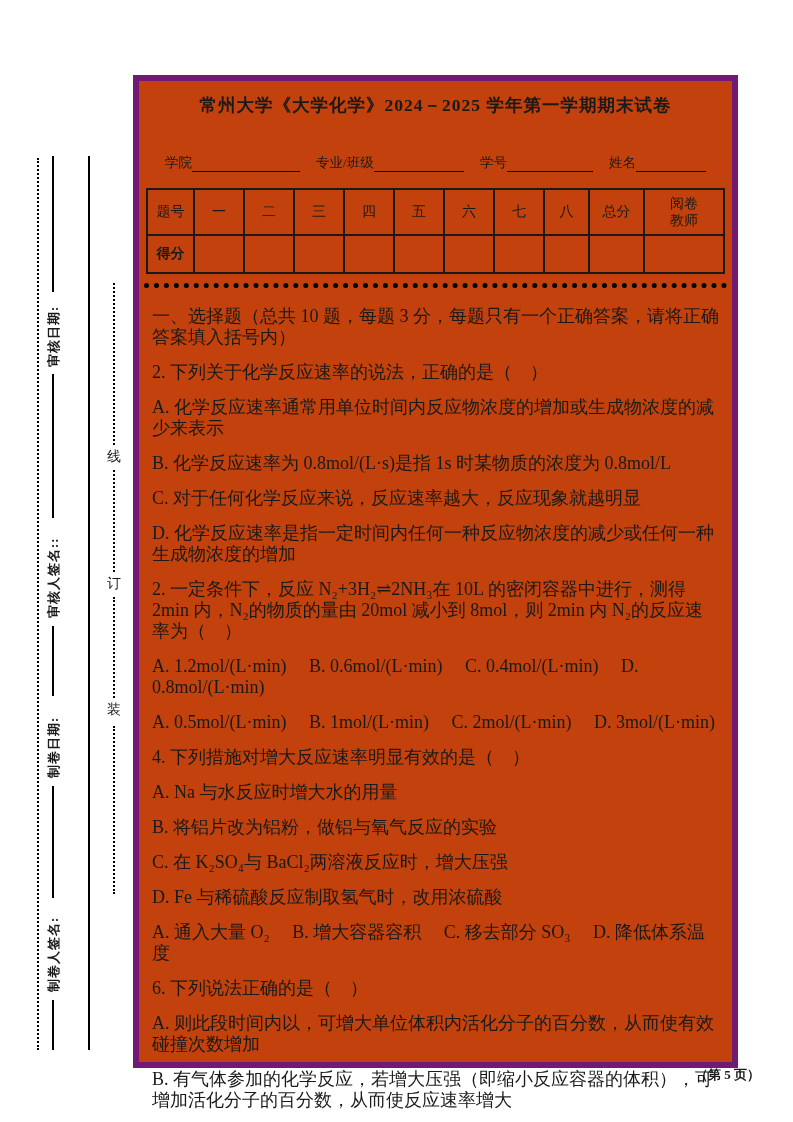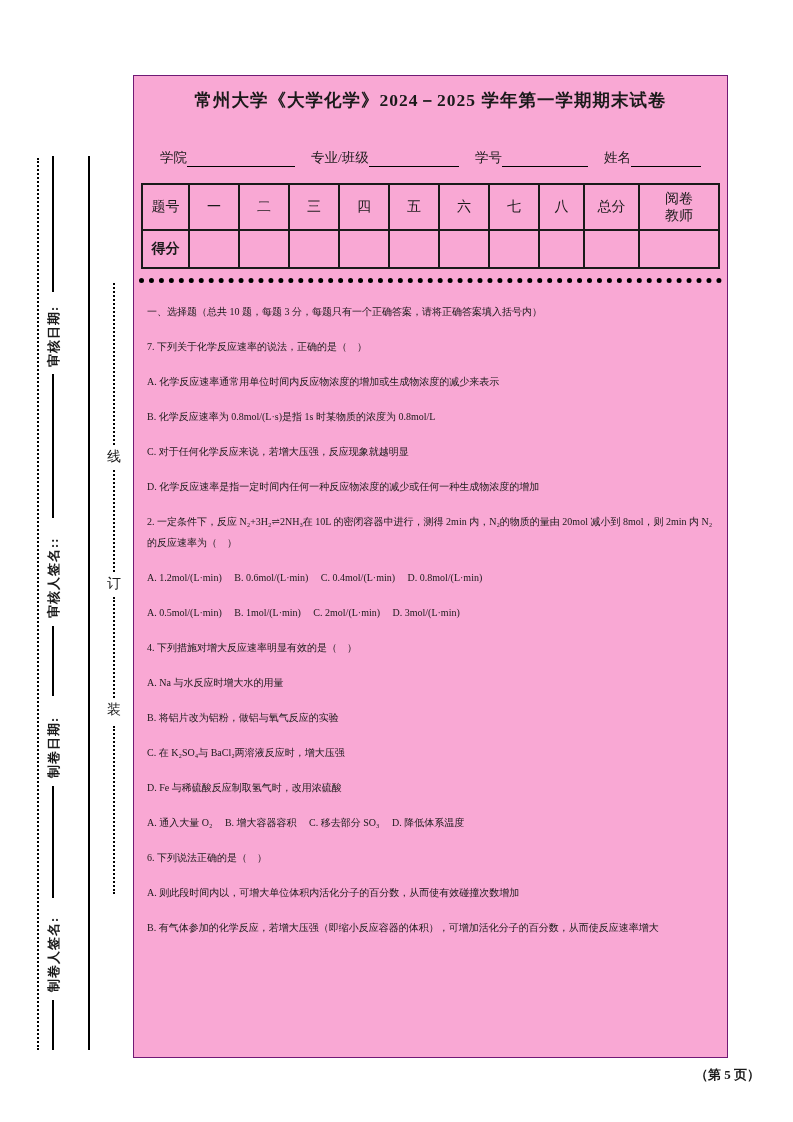--- a/index.html
+++ b/index.html
@@ -16,21 +16,21 @@
     font-weight:bold;font-size:13px;white-space:nowrap;line-height:16px;
     letter-spacing:1px;
   }
   .bind-char{
     position:absolute;left:105px;width:18px;text-align:center;
     font-size:14px;line-height:18px;
   }
   
   .paper{
     position:absolute;left:133px;top:75px;width:593px;height:981px;
-    border:1px solid #701a75;background:#f9a8d4;box-sizing:content-box;
+    border:6px solid #701a75;background:#c2410c;box-sizing:content-box;
   }
   .paper-title{
     margin-top:12px;text-align:center;font-size:17.5px;font-weight:bold;
     letter-spacing:1px;
   }
   .form-line{
     margin-top:37px;display:flex;justify-content:center;gap:16px;
     font-size:13.5px;align-items:flex-end;
   }
   .form-field{display:inline-flex;align-items:flex-end;}
@@ -42,21 +42,21 @@
   }
   table.score td{
     border:2px solid #1a1a1a;text-align:center;font-size:14px;padding:0;
   }
   tr.r1 td{height:44px;}
   tr.r2 td{height:36px;font-weight:bold;}
   td.grader{font-size:13px;line-height:17px;}
   
   .dot-sep{height:0;border-top:5px dotted #000;margin:9px 5px 0 5px;}
   
-  .content{padding:18px 13px 0 13px;font-size:10px;line-height:21px;}
+  .content{padding:18px 13px 0 13px;font-size:18px;line-height:21px;}
   .content p{margin:0 0 14px 0;}
   
   .page-footer{
     position:absolute;left:640px;top:1066px;width:120px;text-align:right;
     font-size:13px;font-weight:bold;
   }
 </style>
 </head>
 <body>
 
@@ -153,24 +153,24 @@
   </tbody>
     </table>
 
   <div class="dot-sep"></div>
 
   <div class="content">
 
     <p>一、选择题（总共 10 题，每题 3 分，每题只有一个正确答案，请将正确答案填入括号内）</p>
 
     <div>
-      <p>7.  下列关于化学反应速率的说法，正确的是（　）</p>
+      <p>2.  下列关于化学反应速率的说法，正确的是（　）</p>
       <p>A.  化学反应速率通常用单位时间内反应物浓度的增加或生成物浓度的减少来表示</p>
       <p>B.  化学反应速率为 0.8mol/(L·s)是指 1s 时某物质的浓度为 0.8mol/L</p>
-      <p>C.  对于任何化学反应来说，若增大压强，反应现象就越明显</p>
+      <p>C.  对于任何化学反应来说，反应速率越大，反应现象就越明显</p>
       <p>D.  化学反应速率是指一定时间内任何一种反应物浓度的减少或任何一种生成物浓度的增加</p>
     </div>
 
     <div>
       <p>2.  一定条件下，反应 N₂+3H₂⇌2NH₃在 10L 的密闭容器中进行，测得 2min 内，N₂的物质的量由 20mol 减小到 8mol，则 2min 内 N₂的反应速率为（　）</p>
       <p>A. 1.2mol/(L·min)　 B. 0.6mol/(L·min)　 C. 0.4mol/(L·min)　 D. 0.8mol/(L·min)</p>
     </div>
 
     <div>
       <p>A. 0.5mol/(L·min)　 B. 1mol/(L·min)　 C. 2mol/(L·min)　 D. 3mol/(L·min)</p>

